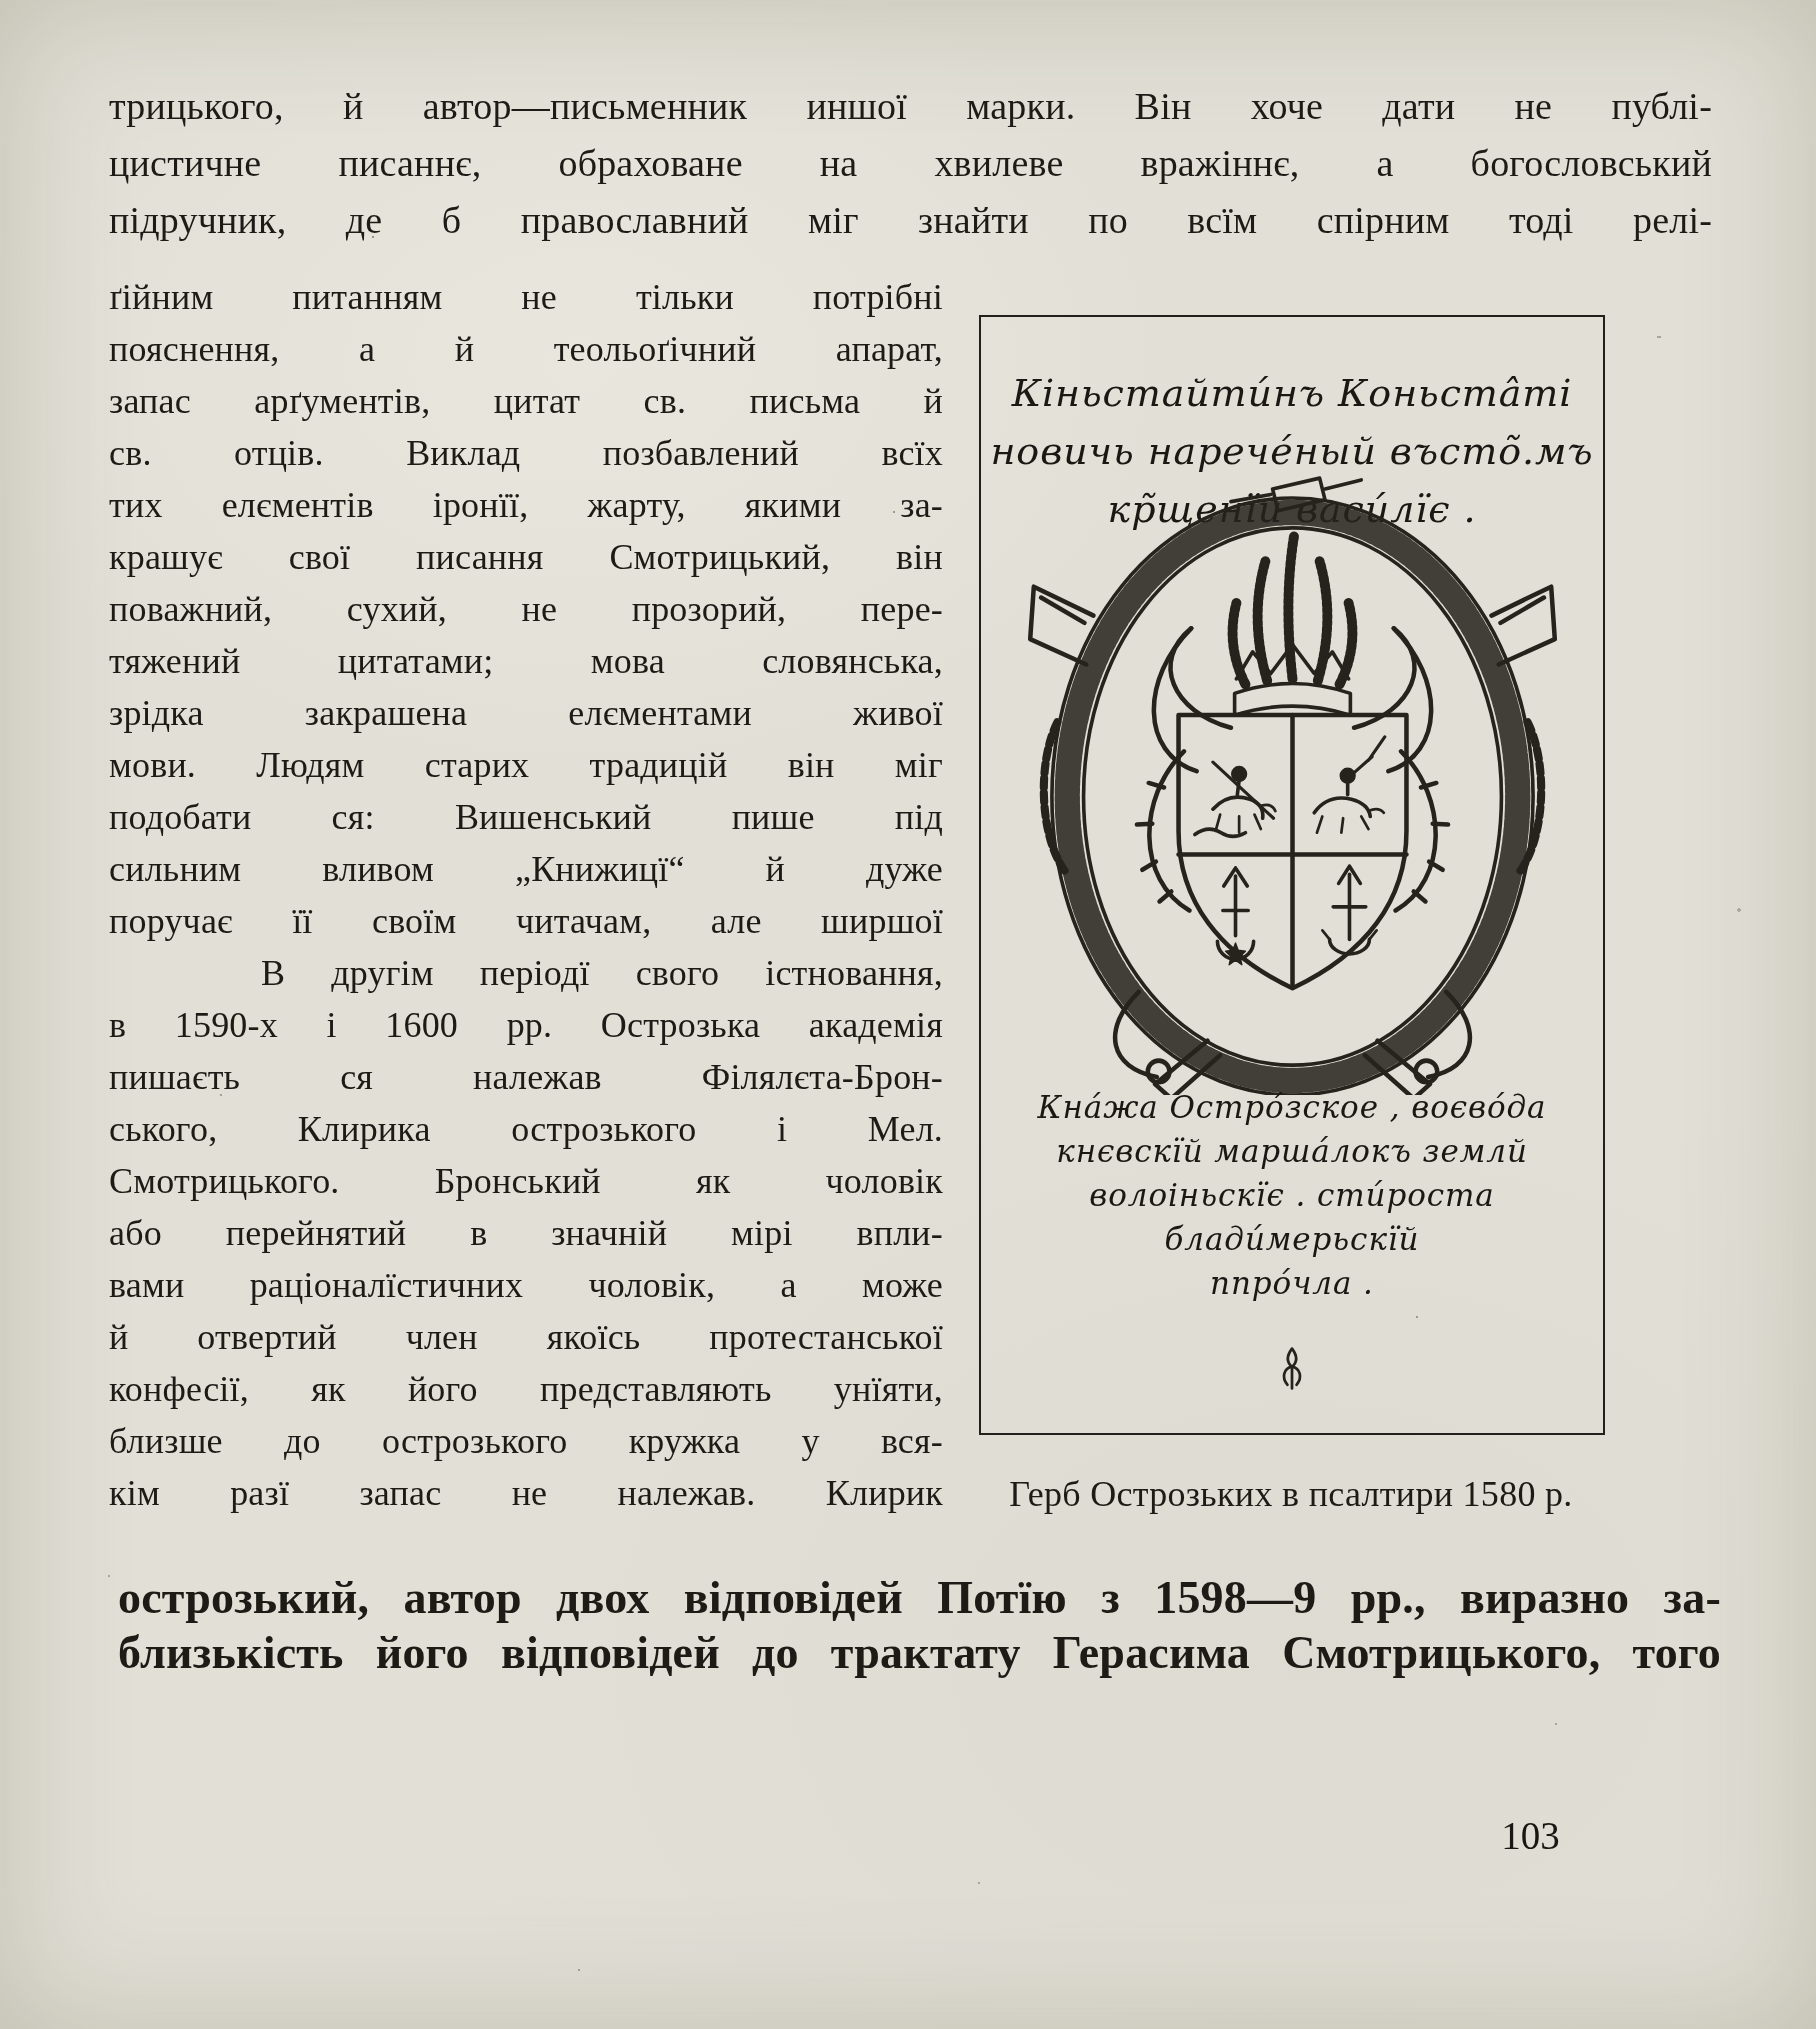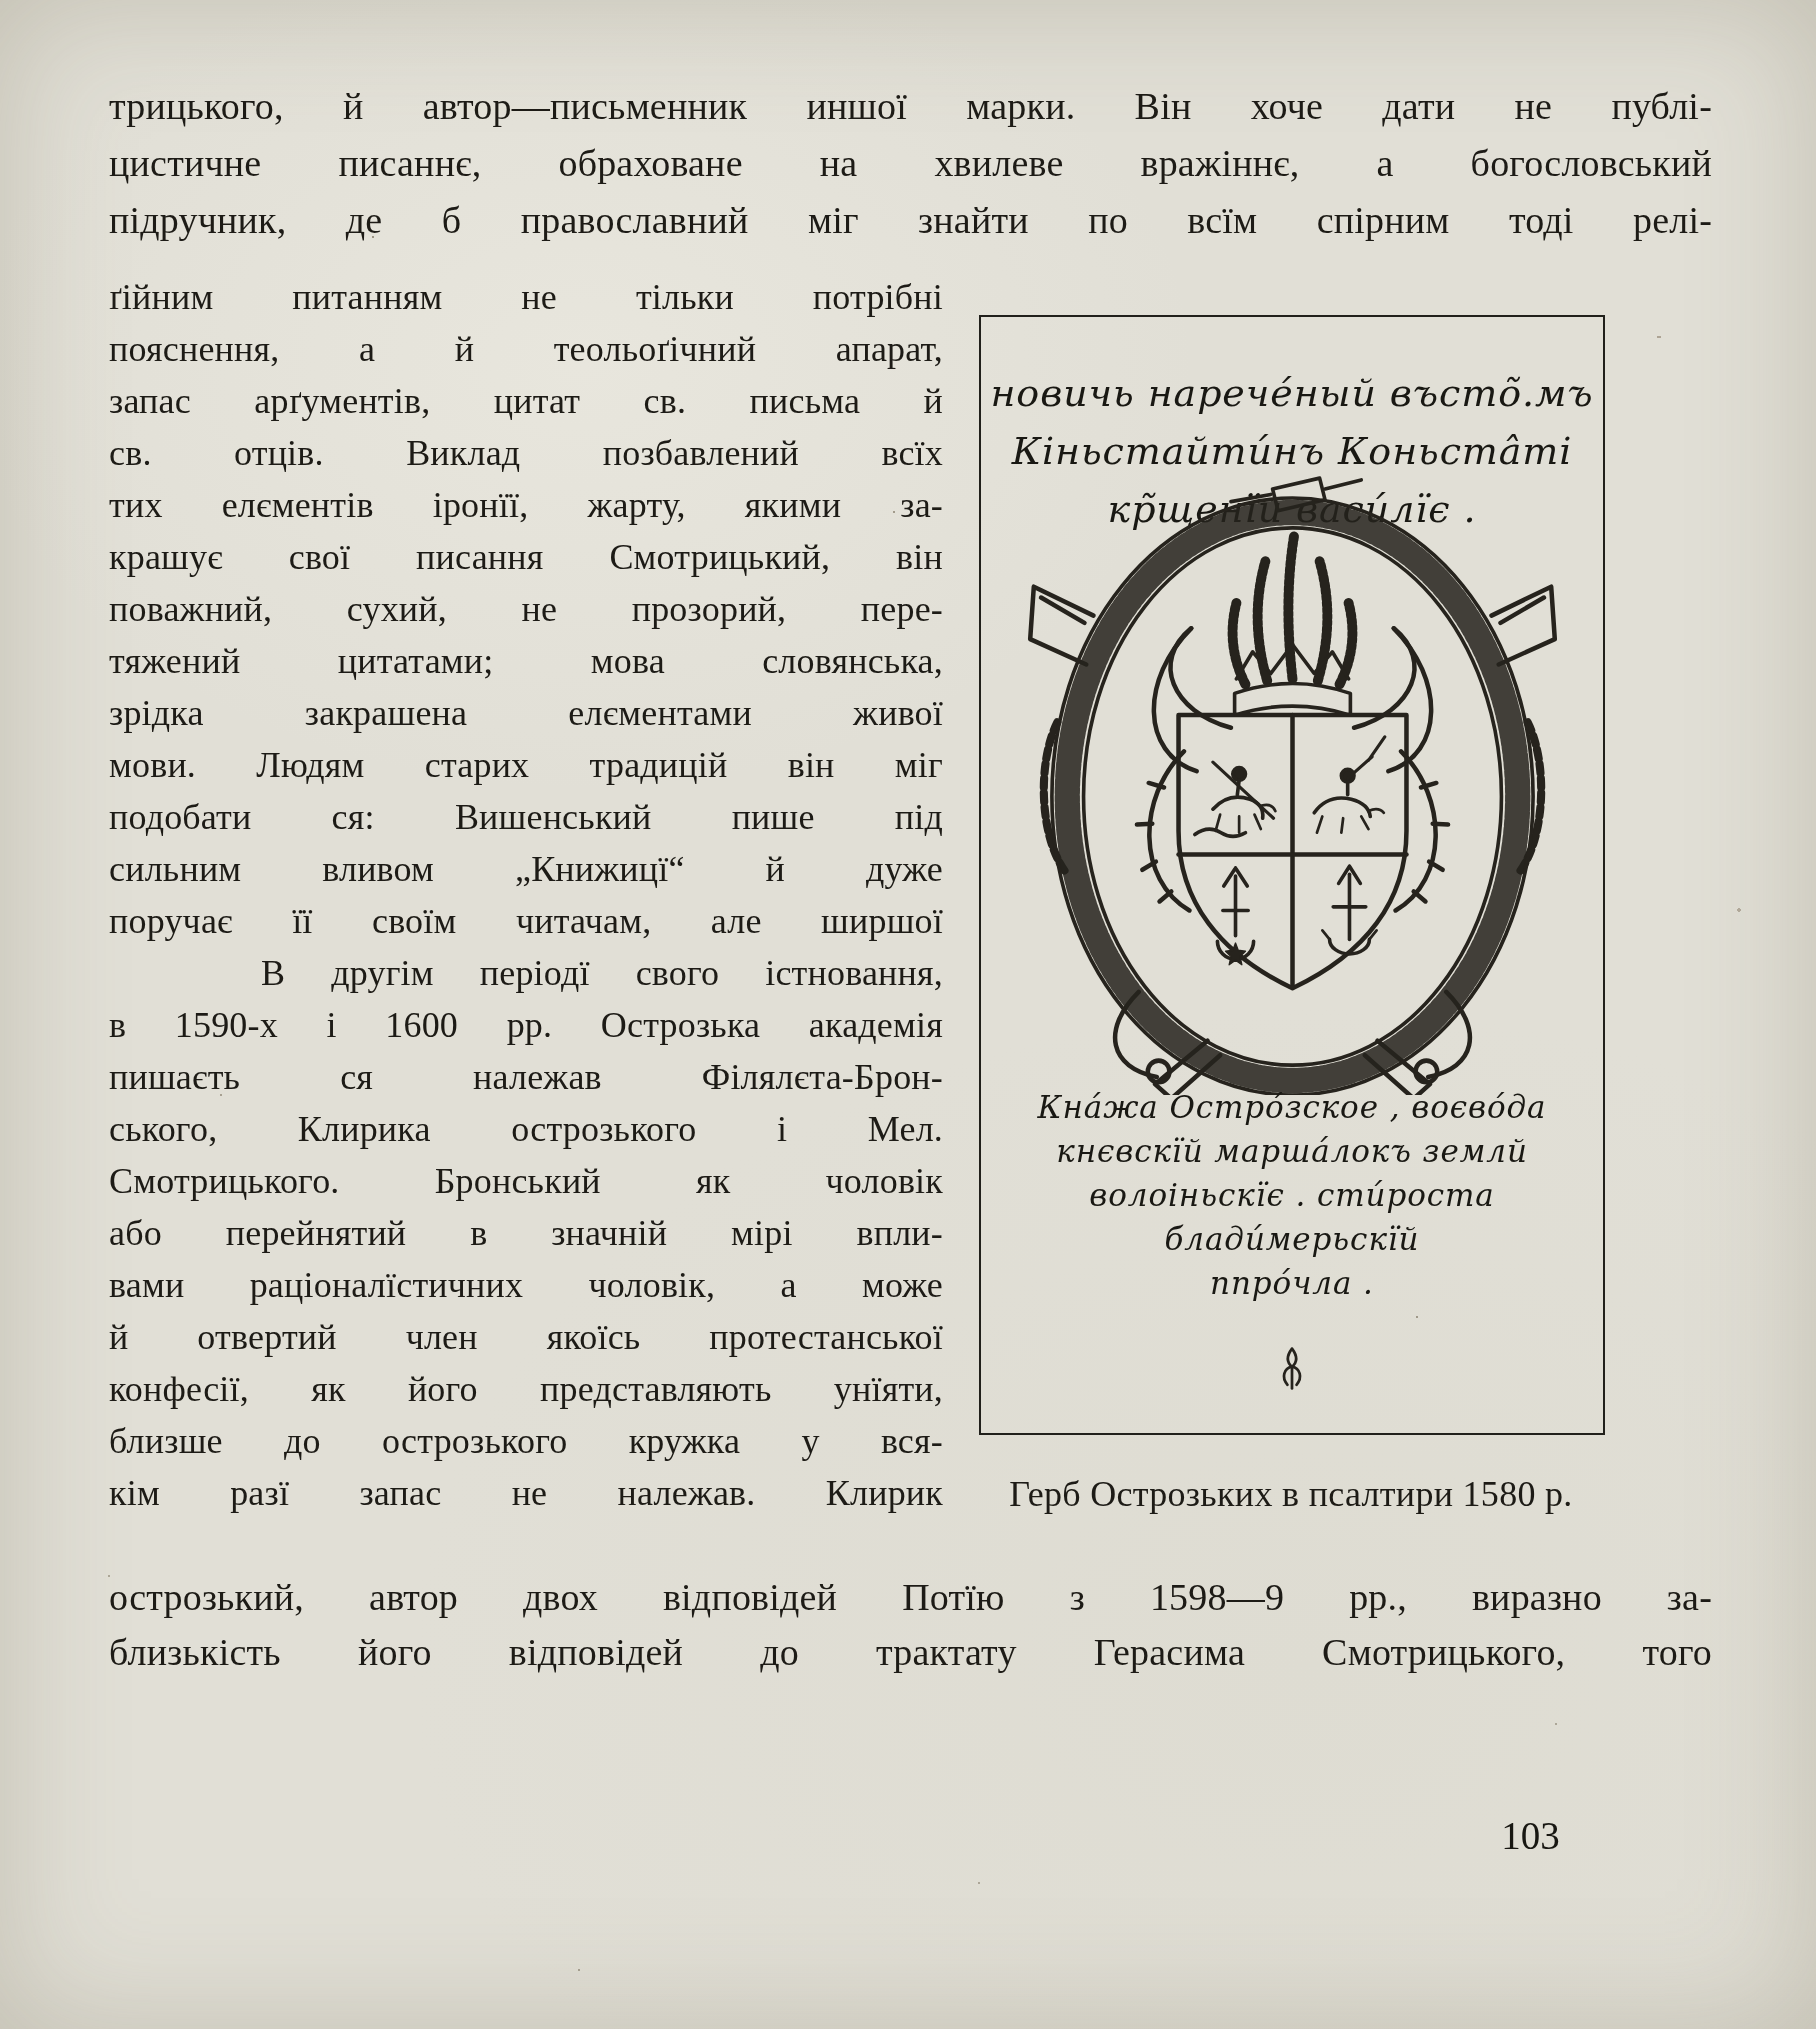--- a/index.html
+++ b/index.html
@@ -31,21 +31,21 @@
   .tl{
     text-align:justify;text-align-last:justify;
     white-space:nowrap;overflow:visible;
     letter-spacing:0.2px;
   }
   .block{position:absolute;}
   .top-block{left:109px;top:78px;width:1603px;font-size:38px;}
   .top-block .tl{height:57px;line-height:57px;}
   .left-col{left:109px;top:271px;width:834px;font-size:36px;}
   .left-col .tl{height:52px;line-height:52px;}
-  .bottom-block{left:109px;top:1570px;width:1603px;font-size:38px;}
+  .bottom-block{left:118px;top:1570px;width:1603px;font-size:46px;font-weight:bold;}
   .bottom-block .tl{height:55px;line-height:55px;}
   .tl.paraend{text-align-last:left;}
   .tl.indent{text-indent:152px;}
   
   .fig-frame{
     position:absolute;left:979px;top:315px;width:622px;height:1116px;
     border:2.7px solid #21201b;
   }
   .hw{
     font-family:"DejaVu Serif","Liberation Serif",serif;
@@ -101,22 +101,22 @@
     <div class="tl">вами раціоналїстичних чоловік, а може</div>
     <div class="tl">й отвертий член якоїсь протестанської</div>
     <div class="tl">конфесії, як його представляють унїяти,</div>
     <div class="tl">близше до острозького кружка у вся-</div>
     <div class="tl">кім разї запас не належав. Клирик</div>
   </div>
 
   <div class="fig-frame">
 
     <div class="hw hw-top">
+      <div>Кіньстайти́нъ Коньста̂ті</div>
       <div>новичь нарече́ный въсто̃.мъ</div>
-      <div>Кіньстайти́нъ Коньста̂ті</div>
       <div>кр̃щенїи васи́лїє .</div>
     </div>
 
     <svg class="emblem" viewBox="0 0 640 712" fill="none" stroke="#26231d" stroke-linecap="round" stroke-linejoin="round">
 
       <g stroke-width="5">
         <path d="M100 182 L34 150 L30 208 L92 236"></path>
         <path d="M42 162 L90 190"></path>
         <path d="M540 182 L606 150 L610 208 L548 236"></path>
         <path d="M598 162 L550 190"></path>

